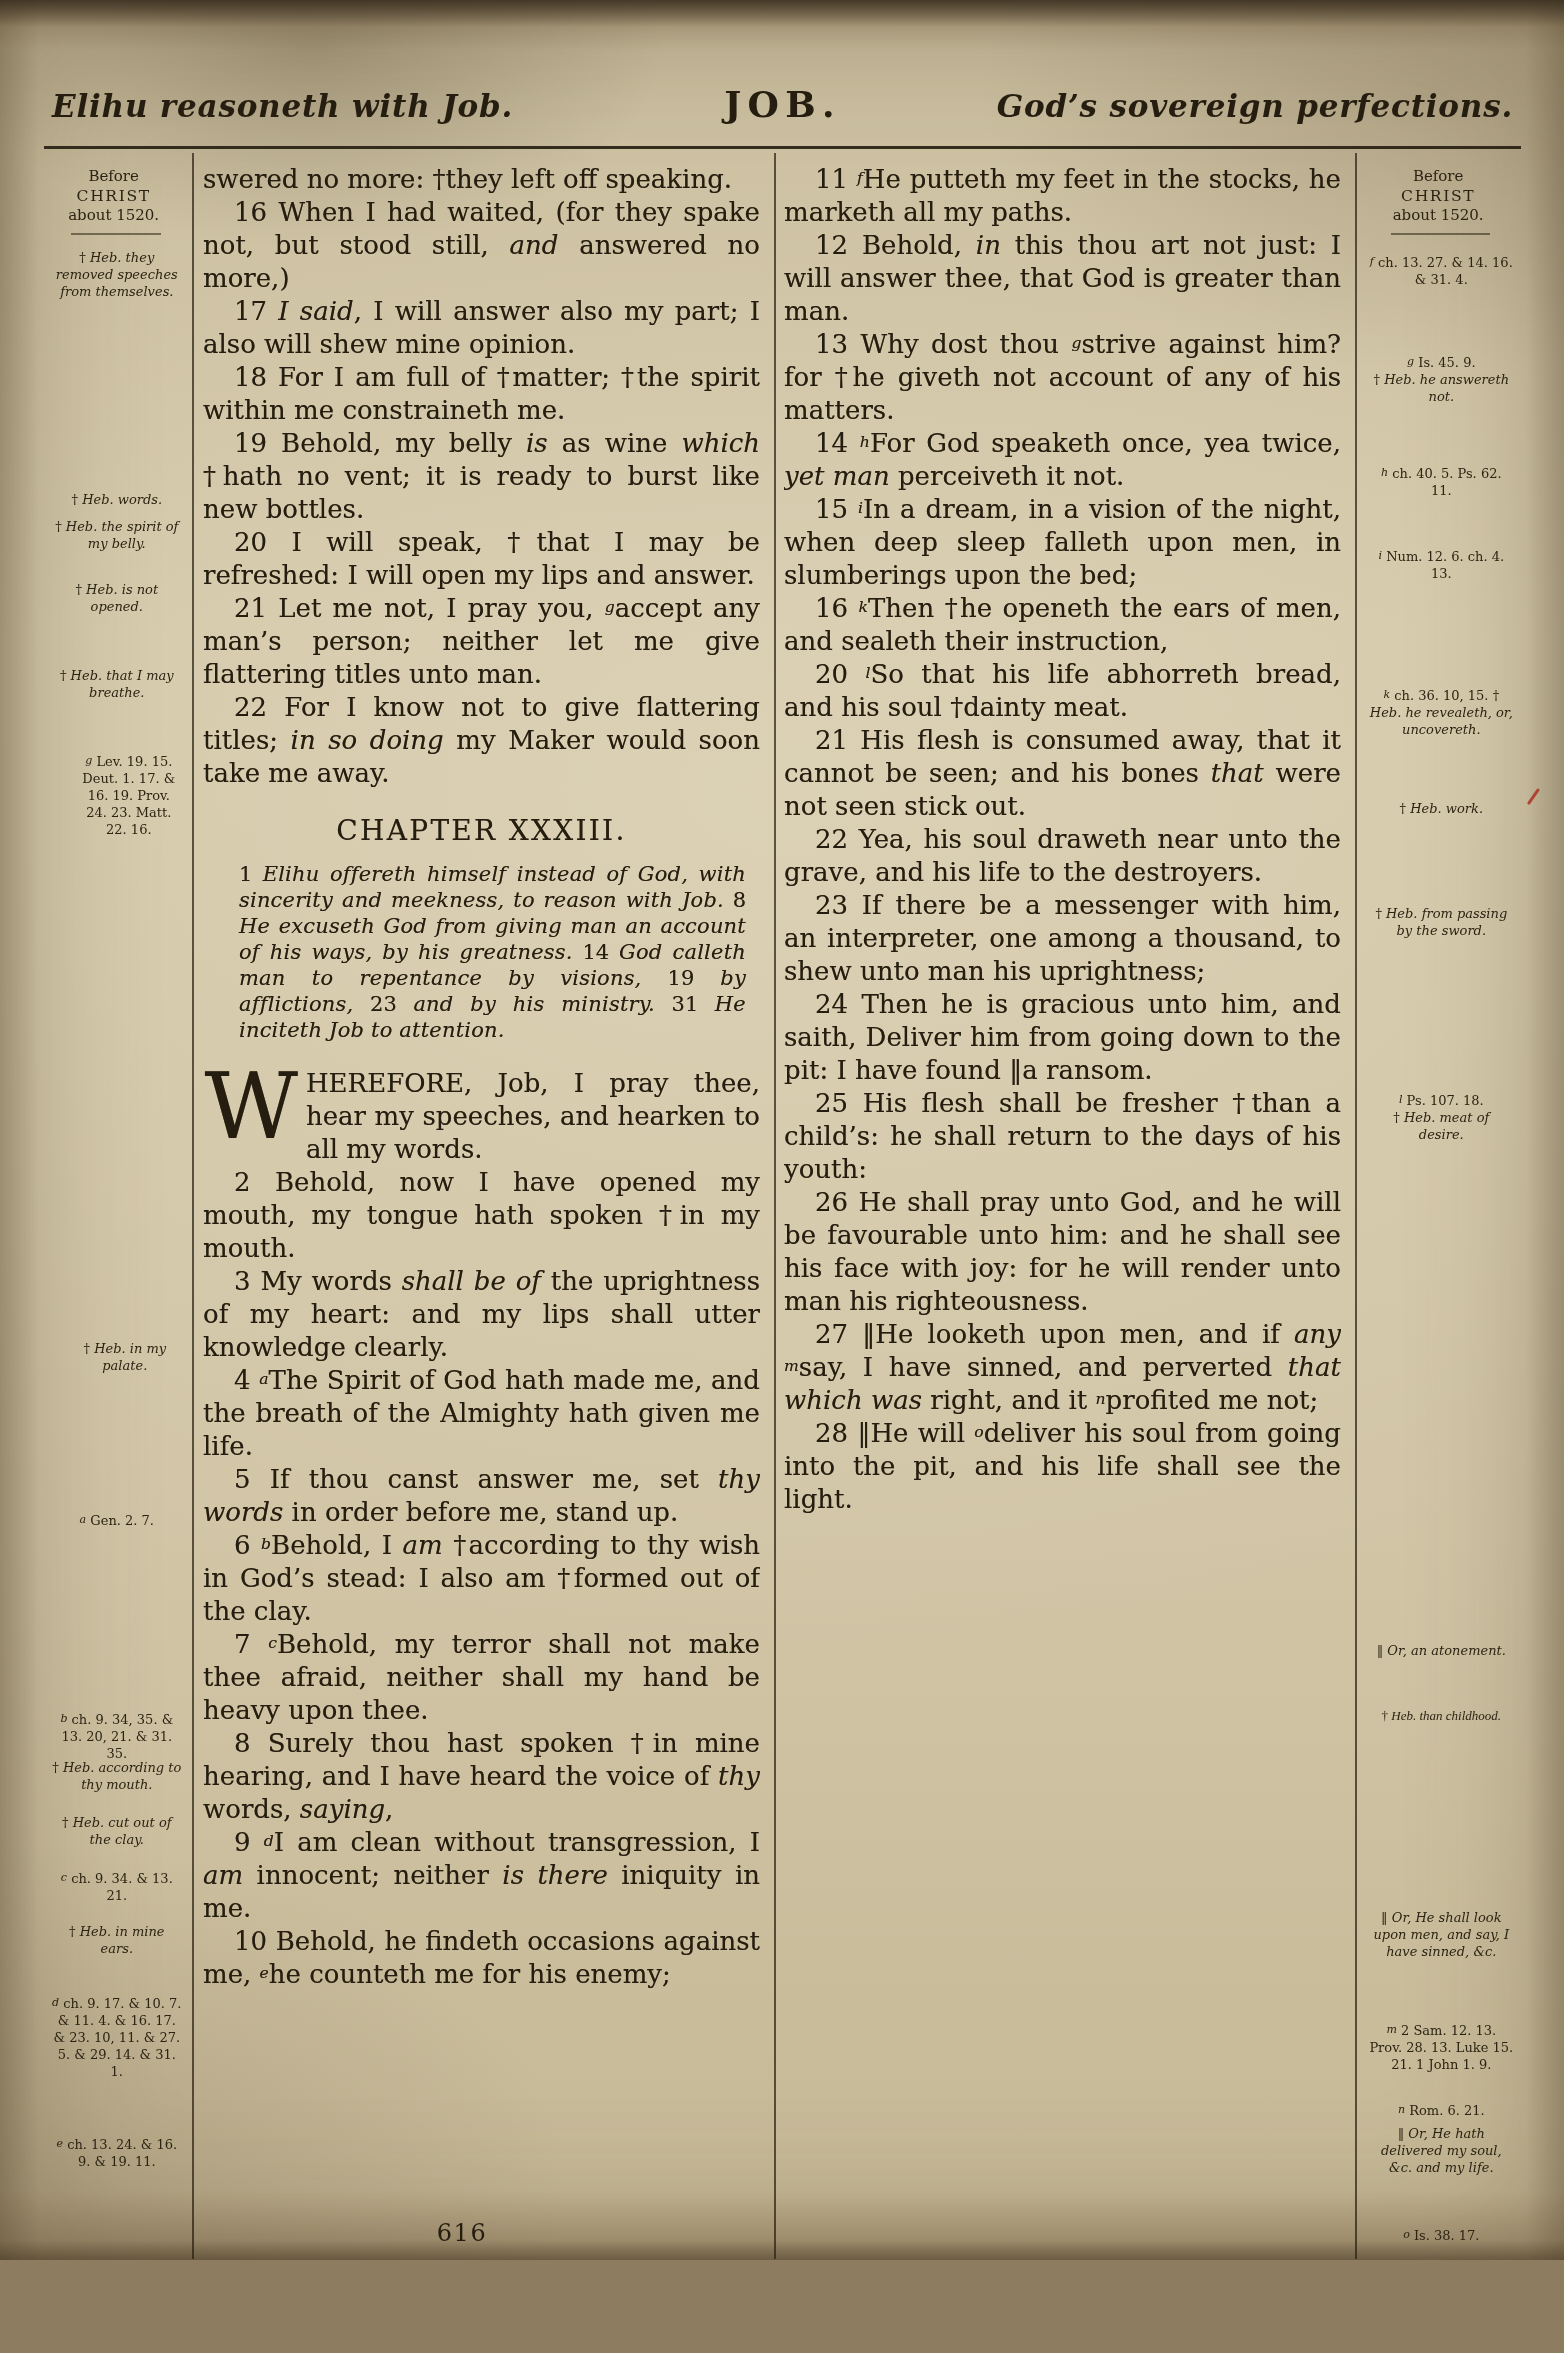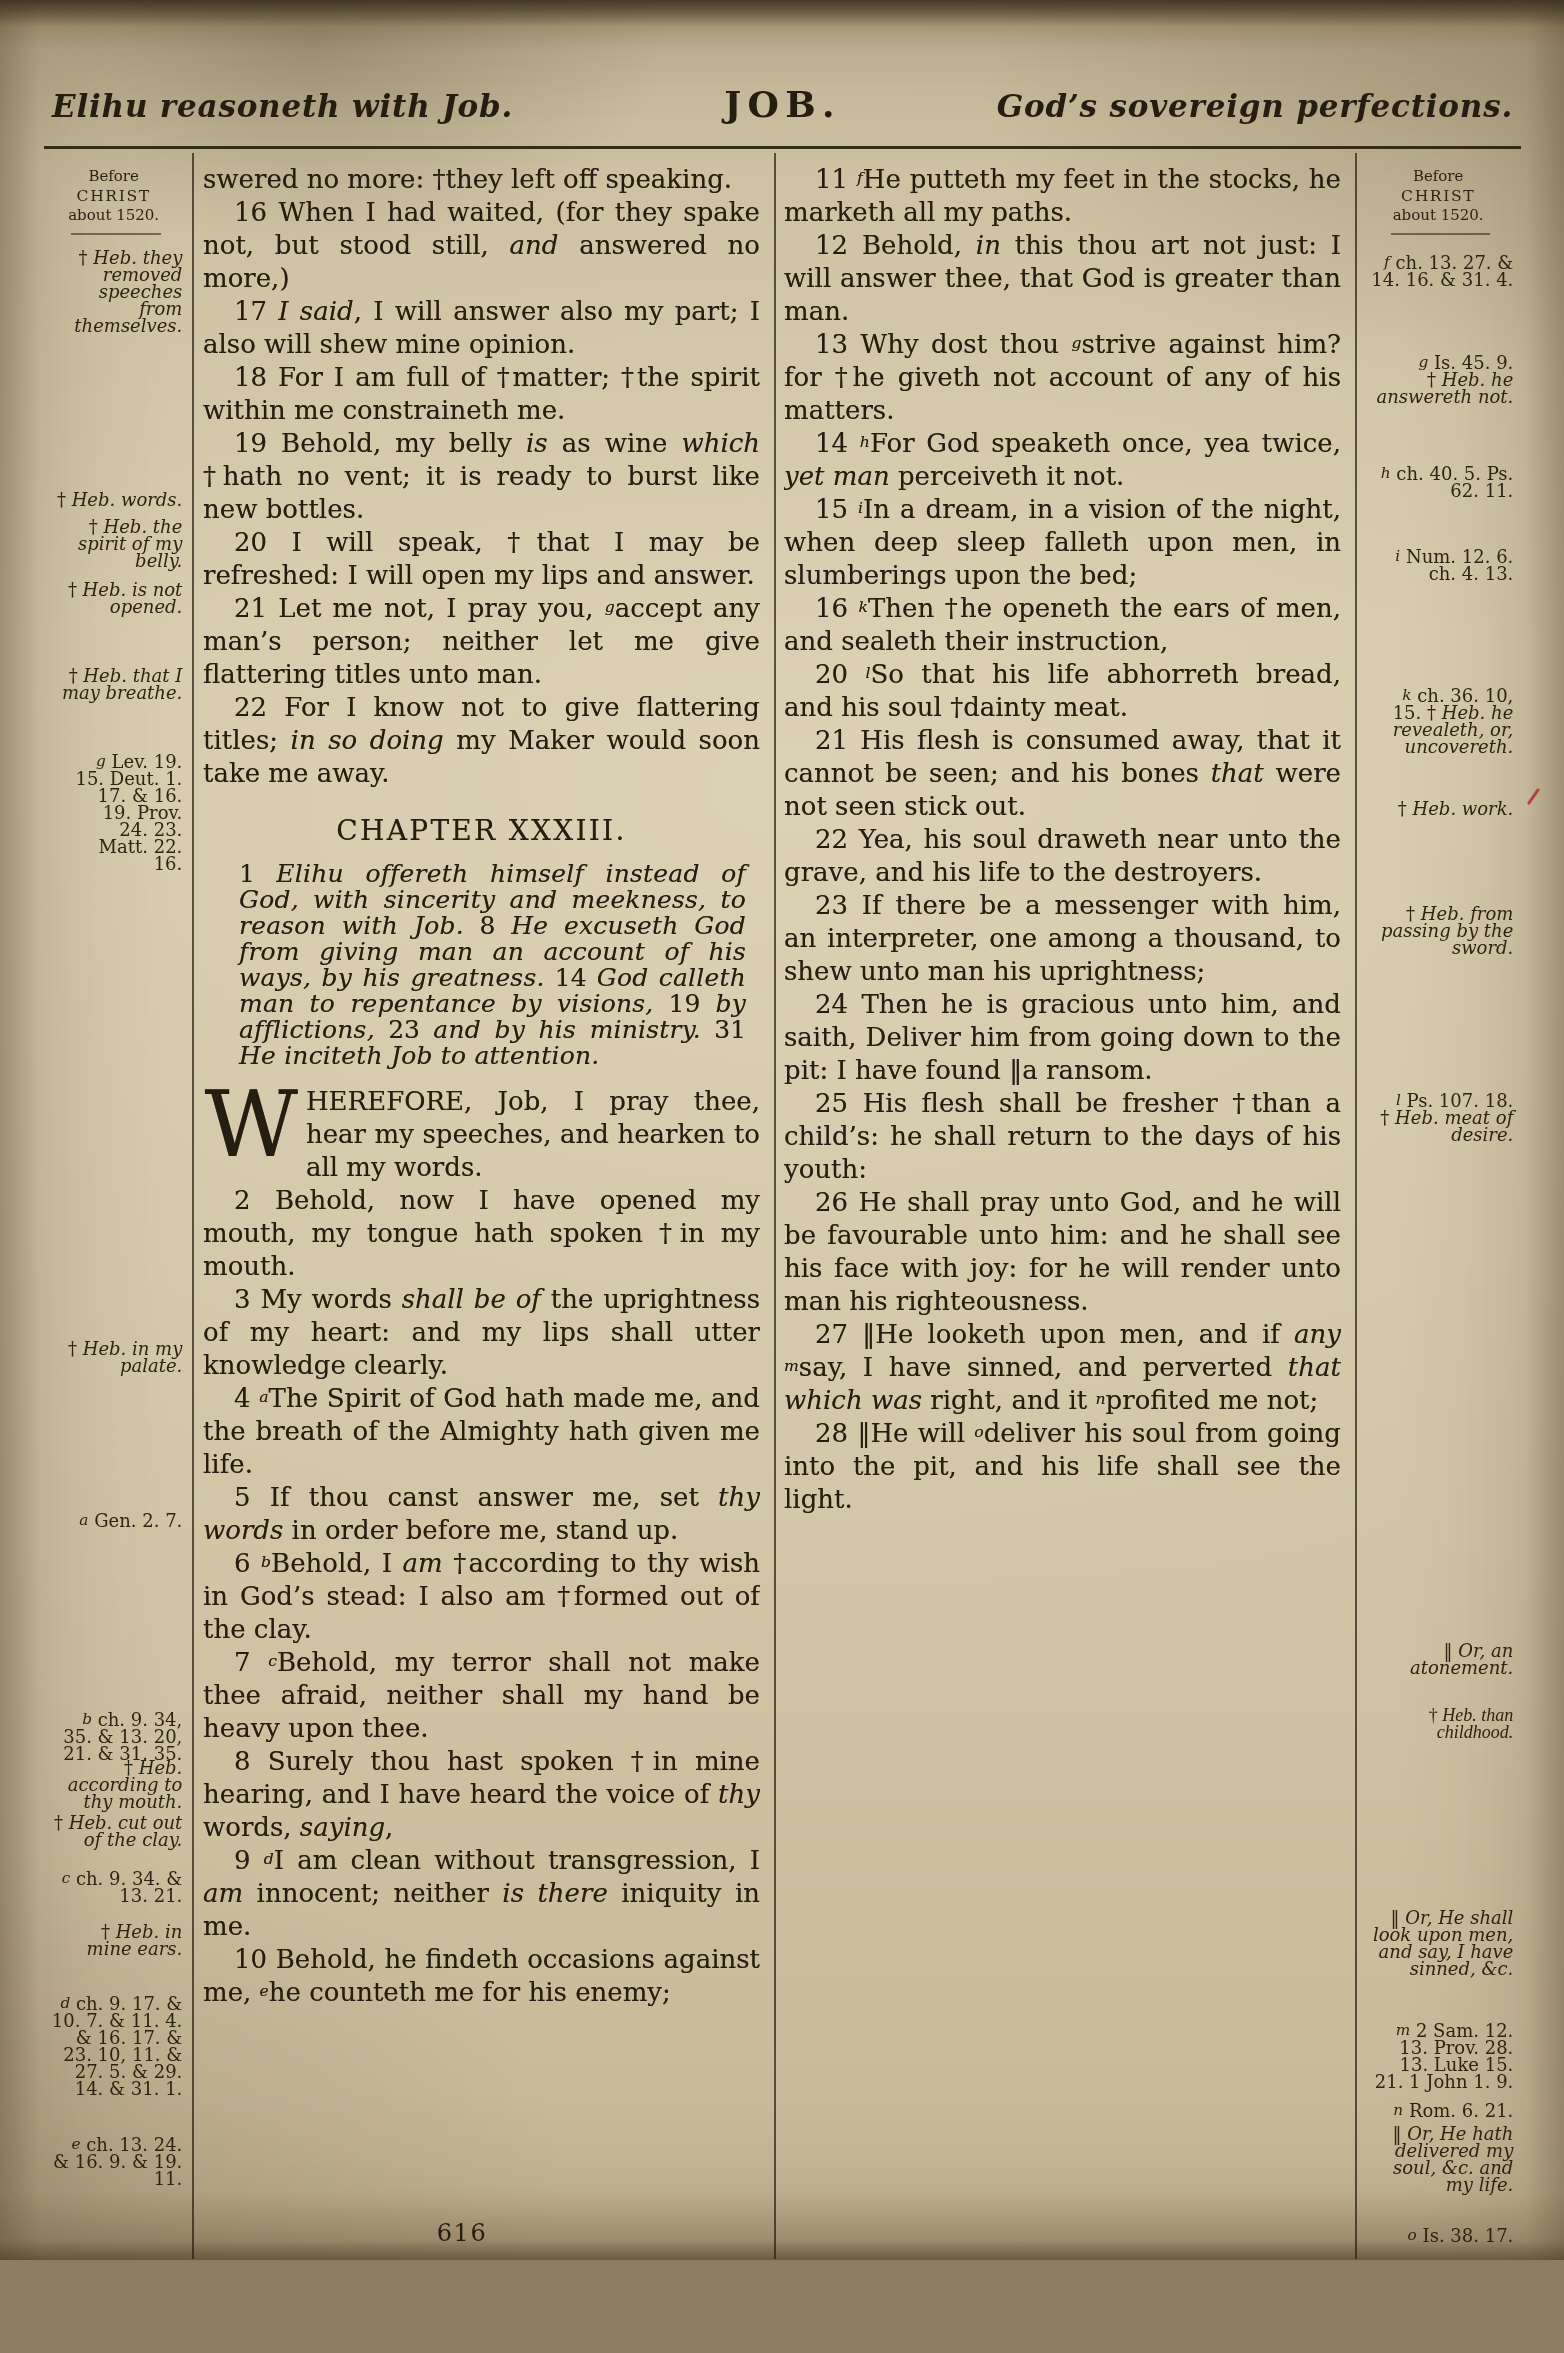--- a/index.html
+++ b/index.html
@@ -47,40 +47,40 @@
     text-shadow:0 0 0.5px rgba(45,34,16,.55); }
   .main-left{ left:203px; }
   .main-right{ left:784px; }
 
   .verse{ text-indent:31px; }
   .verse.cont{ text-indent:0; }
   .main-col sup{ font-size:0.60em; font-style:italic; line-height:0; vertical-align:5.5px; }
 
   .chapter-heading{ text-align:center; text-indent:0; font-size:28px;
     letter-spacing:2.3px; margin:23.5px 0 14px 0; }
-  .chapter-summary{ text-indent:0; font-size:25px; line-height:26px;
-    padding:0 14px 0 36px; margin-bottom:16px; }
+  .chapter-summary{ text-indent:0; font-size:21px; line-height:26px;
+    padding:0 14px 0 36px; margin-bottom:24px; }
   .chapter-summary i{ letter-spacing:0.2px; }
 
   .dropcap-verse{ text-indent:0; }
   .dropcap{ float:left; font-size:91px; line-height:67px; padding:6.3px 7.8px 0 1.6px; }
 
   
   .notes-col{ position:absolute; top:0; height:2354px; }
   .notes-left{ left:45px; width:142px; }
   .notes-right{ left:1363px; width:155px; }
 
   .margin-heading{ position:absolute; top:167px; left:0; right:4.7px; text-align:center;
     font-size:15px; line-height:19.6px; color:#2c2413; }
   .margin-heading .mh-christ{ font-size:15.6px; letter-spacing:1.6px; }
   .heading-rule{ position:absolute; top:233px; left:18%; width:64%; height:1.6px;
     background:rgba(44,36,19,.55); }
 
-  .mnote{ position:absolute; left:6.3px; right:4.7px; font-size:18px; line-height:17px;
-    color:#2c2413; text-align:right; }
+  .mnote{ position:absolute; left:6.3px; right:4.7px; font-size:13px; line-height:17px;
+    color:#2c2413; text-align:center; }
   .mnote sup{ font-style:italic; font-size:0.85em; line-height:0; vertical-align:2.3px; }
 
   
   .page-number{ position:absolute; left:368px; width:188px; top:2219px;
     text-align:center; font-size:24px; letter-spacing:1.6px; }
   .red-mark{ position:absolute; left:1524px; top:795px; width:19px; height:3.1px;
     background:#ad3124; border-radius:1.6px; transform:rotate(-55deg); opacity:.85; }
 </style>
 </head>
 <body>

